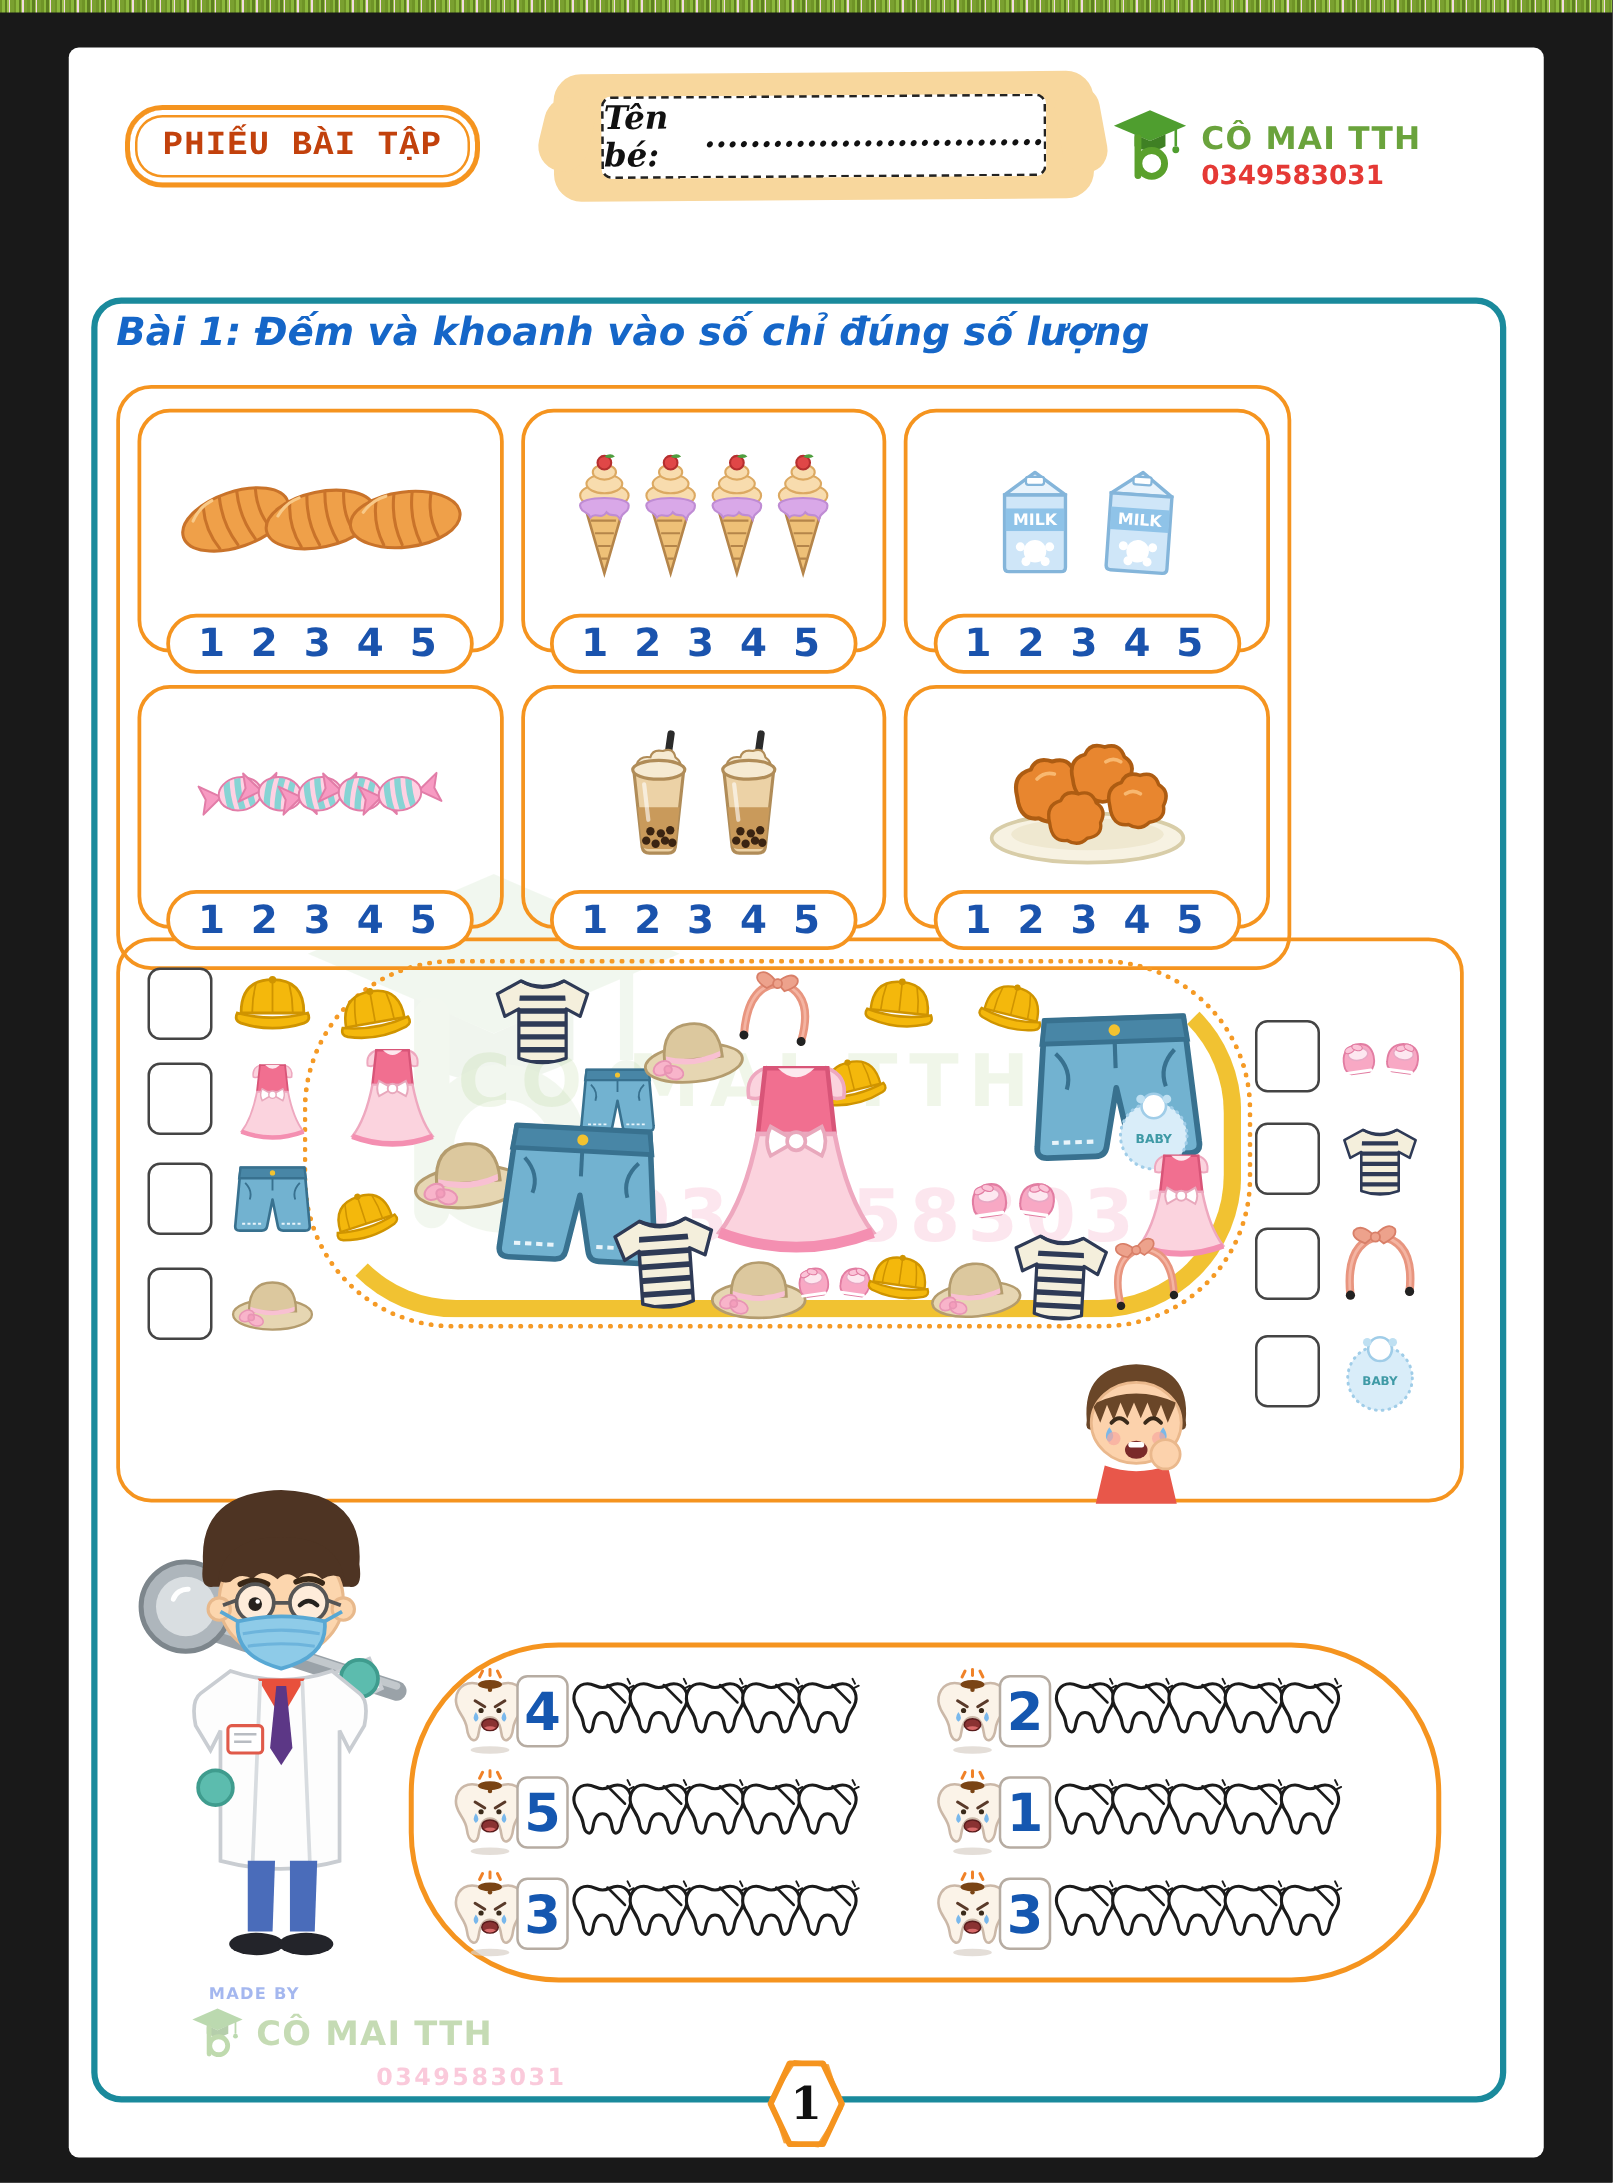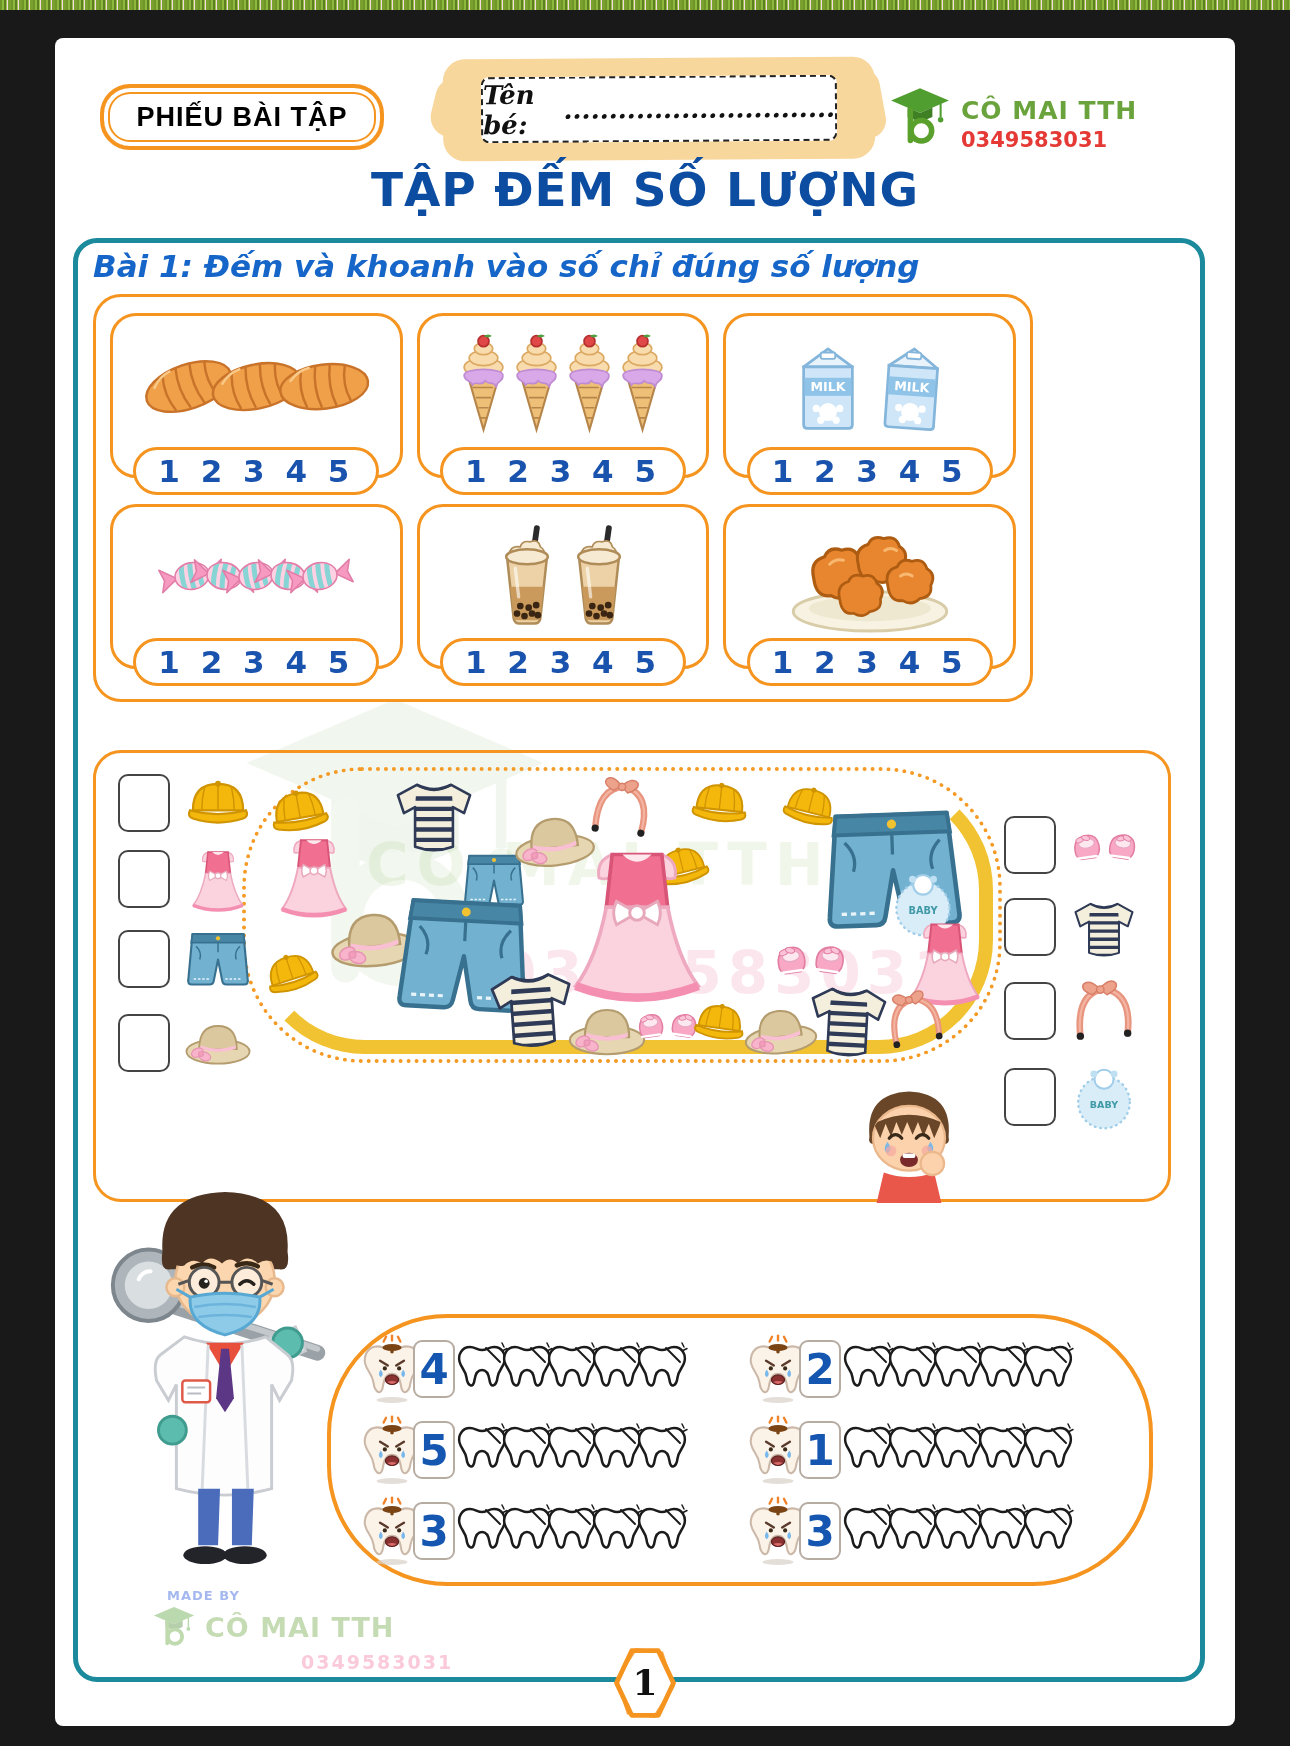--- a/index.html
+++ b/index.html
@@ -5,41 +5,41 @@
   html,body{margin:0;padding:0;background:#191919;}
   body{font-family:"DejaVu Sans","Liberation Sans",sans-serif;}
   .stage{position:relative;width:1290px;height:1746px;background:#191919;overflow:hidden;}
   .grass{position:absolute;top:0;left:0;right:0;height:10px;
     background:repeating-linear-gradient(90deg,#6f9427 0 2px,#8cb83d 2px 4px,#5d7f20 4px 6px,#9cc24e 6px 7px,#f3d9e2 7px 8px,#7aa030 8px 11px);}
   .page{position:absolute;left:55px;top:38px;width:1180px;height:1688px;background:#fff;border-radius:8px;}
 
   
   .badge{position:absolute;left:45px;top:46px;width:276px;height:58px;border:4px solid #f5941f;border-radius:30px;
     box-shadow:inset 0 0 0 4px #fff, inset 0 0 0 6px #f5941f;display:flex;align-items:center;justify-content:center;
-    font-family:Liberation Sans, sans-serif;font-size:27px;font-weight:600;color:#000000;letter-spacing:1px;}
+    font-family:Liberation Mono, monospace;font-size:27px;font-weight:600;color:#c2410c;letter-spacing:1px;}
   .nameblob{position:absolute;left:388px;top:20px;width:432px;height:102px;background:#f8d79d;border-radius:22px;transform:rotate(-.4deg);}
   .nameblob:before{content:'';position:absolute;left:-10px;top:18px;width:40px;height:60px;background:#f8d79d;border-radius:20px;transform:rotate(14deg);}
   .nameblob:after{content:'';position:absolute;right:-8px;top:12px;width:36px;height:70px;background:#f8d79d;border-radius:18px;transform:rotate(-10deg);}
   .nameinner{position:absolute;left:38px;right:38px;top:18px;bottom:18px;background:#fff;border:2px dashed #222;border-radius:8px;
     display:flex;align-items:center;justify-content:center;z-index:1;
     font-family:"DejaVu Serif","Liberation Serif",serif;font-style:italic;font-weight:bold;font-size:26px;color:#111;}
   .brand{position:absolute;left:832px;top:44px;display:flex;align-items:flex-start;gap:8px;}
   .brand .logo{width:66px;height:70px;}
   .brand .bname{font-size:25px;font-weight:bold;color:#6aa33c;letter-spacing:1px;margin-top:14px;
     text-shadow:0 0 1px #fff;}
   .brand .bphone{font-size:21px;font-weight:bold;color:#e53935;margin-top:3px;}
   .title{position:absolute;left:0;top:124px;width:100%;text-align:center;font-size:47px;font-weight:800;color:#0c4da2;letter-spacing:1px;}
 
   
   .tealbox{position:absolute;left:18px;top:200px;width:1122px;height:1434px;border:5px solid #1a8a9c;border-radius:24px;}
 
   .exheading{position:absolute;font-size:31px;font-weight:bold;color:#1566c8;}
 
   
-  .b1box{position:absolute;left:38px;top:256px;width:940px;height:408px;border:3px solid #f5941f;border-radius:28px;
+  .b1box{position:absolute;left:38px;top:270px;width:940px;height:468px;border:3px solid #f5941f;border-radius:28px;
     padding:16px 14px 30px 14px;box-sizing:border-box;display:grid;grid-template-columns:repeat(3,1fr);gap:26px 14px;}
   .cell{border:3px solid #f5941f;border-radius:26px;position:relative;}
   .items{position:absolute;left:6px;right:6px;top:4px;bottom:26px;display:flex;align-items:center;justify-content:center;}
   .pill{position:absolute;left:50%;bottom:-20px;transform:translateX(-50%);background:#fff;border:3px solid #f5941f;border-radius:26px;
     padding:3px 22px;font-size:31px;font-weight:bold;color:#1a53ad;letter-spacing:5px;white-space:nowrap;z-index:2;}
   .c0 .it{width:98px;height:60px;margin:0 -15px;}
   .c0 .it:nth-child(1){transform:rotate(-14deg);}
   .c0 .it:nth-child(2){transform:rotate(-7deg);}
   .c0 .it:nth-child(3){transform:rotate(-2deg);}
   .c1 .it{width:59px;height:106px;margin:0 -3px;}
@@ -328,21 +328,20 @@
     <div class="brand">
       <svg class="logo">
           <use width="100%" height="100%" href="#logo-icon"></use>
         </svg>
       <div>
         <div class="bname">CÔ MAI TTH</div>
         <div class="bphone">0349583031</div>
       </div>
     </div>
 
-    <div class="title">TẬP ĐẾM SỐ LƯỢNG</div>
 
     <div class="tealbox"></div>
 
     <div class="exheading" style="left:38px;top:210px;font-style:italic;">Bài 1: Đếm và khoanh vào số chỉ đúng số lượng</div>
 
     <div class="b1box">
       <div class="cell">
         <div class="items c0">
           <svg class="it">
               <use width="100%" height="100%" href="#bread-icon"></use>

